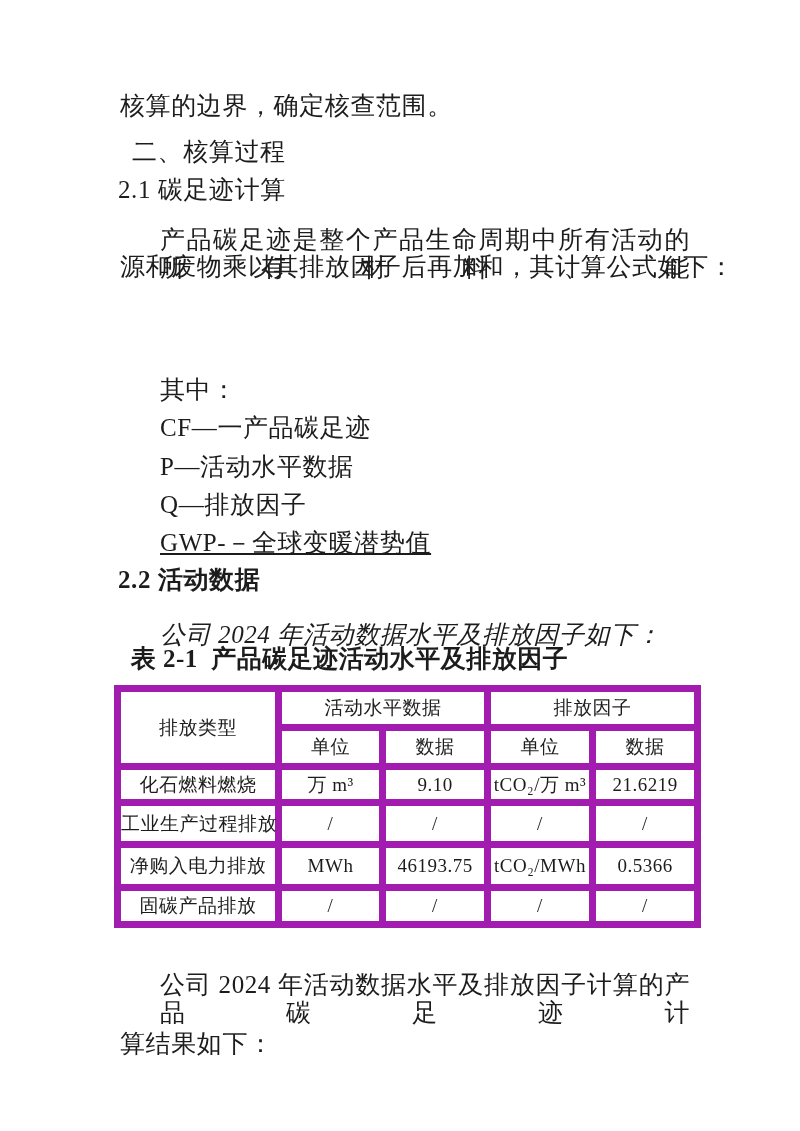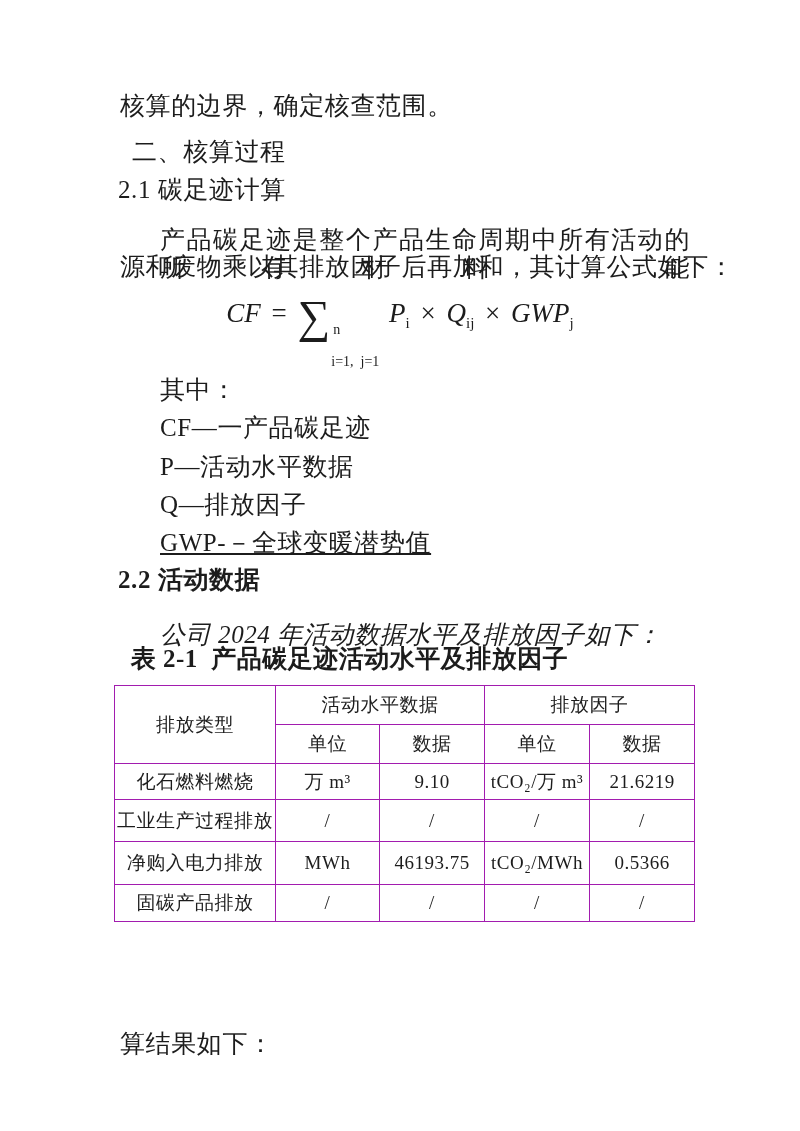--- a/index.html
+++ b/index.html
@@ -42,51 +42,38 @@
   .flimits .fsub{line-height:14px;white-space:pre;}
   sub.fs{font-size:15px;font-style:normal;line-height:0;}
   
   .tblwrap{position:absolute;top:685px;left:114px;}
   table.data{
     border-collapse:collapse;table-layout:fixed;
     width:580px;
     font-size:19px;color:#1c1c1c;
   }
   table.data td,table.data th{
-    border:1px solid #a21caf;
+    border:7px solid #a21caf;
     text-align:center;vertical-align:middle;
     font-weight:normal;padding:0;
     letter-spacing:0.5px;white-space:pre;
   }
 </style>
 </head>
 <body>
 
 <div class="page">
 
   <div class="ln" style="top:92px;left:120px;">核算的边界，确定核查范围。</div>
   <div class="ln" style="top:138px;left:132px;">二、核算过程</div>
   <div class="ln" style="top:176px;left:118px;">2.1 碳足迹计算</div>
 
   <div class="ln just" style="top:226px;left:160px;width:530px;">产品碳足迹是整个产品生命周期中所有活动的所有材料、能</div>
   <div class="ln" style="top:253px;left:120px;">源和废物乘以其排放因子后再加和，其计算公式如下：</div>
 
-  <div class="formula">
-    <span class="fvar">CF</span>
-    <span class="fop">=</span>
-    <span class="fsigma">∑</span><span class="flimits">
-        <span class="fsup">n</span>
-        <span class="fsub">i=1,  j=1</span>
-      </span>
-    <span class="fvar">P</span><sub class="fs">i</sub>
-    <span class="fop">×</span>
-    <span class="fvar">Q</span><sub class="fs">ij</sub>
-    <span class="fop">×</span>
-    <span class="fvar">GWP</span><sub class="fs">j</sub>
-  </div>
 
   <div class="ln" style="top:376px;left:160px;">其中：</div>
   <div class="ln" style="top:414px;left:160px;">CF—一产品碳足迹</div>
   <div class="ln" style="top:453px;left:160px;">P—活动水平数据</div>
   <div class="ln" style="top:491px;left:160px;">Q—排放因子</div>
   <div class="ln" style="top:529px;left:160px;text-decoration:underline;">GWP-－全球变暖潜势值</div>
 
   <div class="ln" style="top:566px;left:118px;font-weight:bold;">2.2 活动数据</div>
   <div class="ln" style="top:621px;left:160px;font-style:italic;">公司 2024 年活动数据水平及排放因子如下：</div>
 
@@ -138,15 +125,16 @@
           <td>固碳产品排放</td>
           <td>/</td>
           <td>/</td>
           <td>/</td>
           <td>/</td>
         </tr>
       </tbody>
     </table>
   </div>
 
+  <div class="ln just" style="top:971px;left:160px;width:530px;">公司 2024 年活动数据水平及排放因子计算的产品碳足迹计</div>
   <div class="ln" style="top:1010px;left:120px;margin-top:20px;">算结果如下：</div>
 
 </div>
 
 </body></html>

